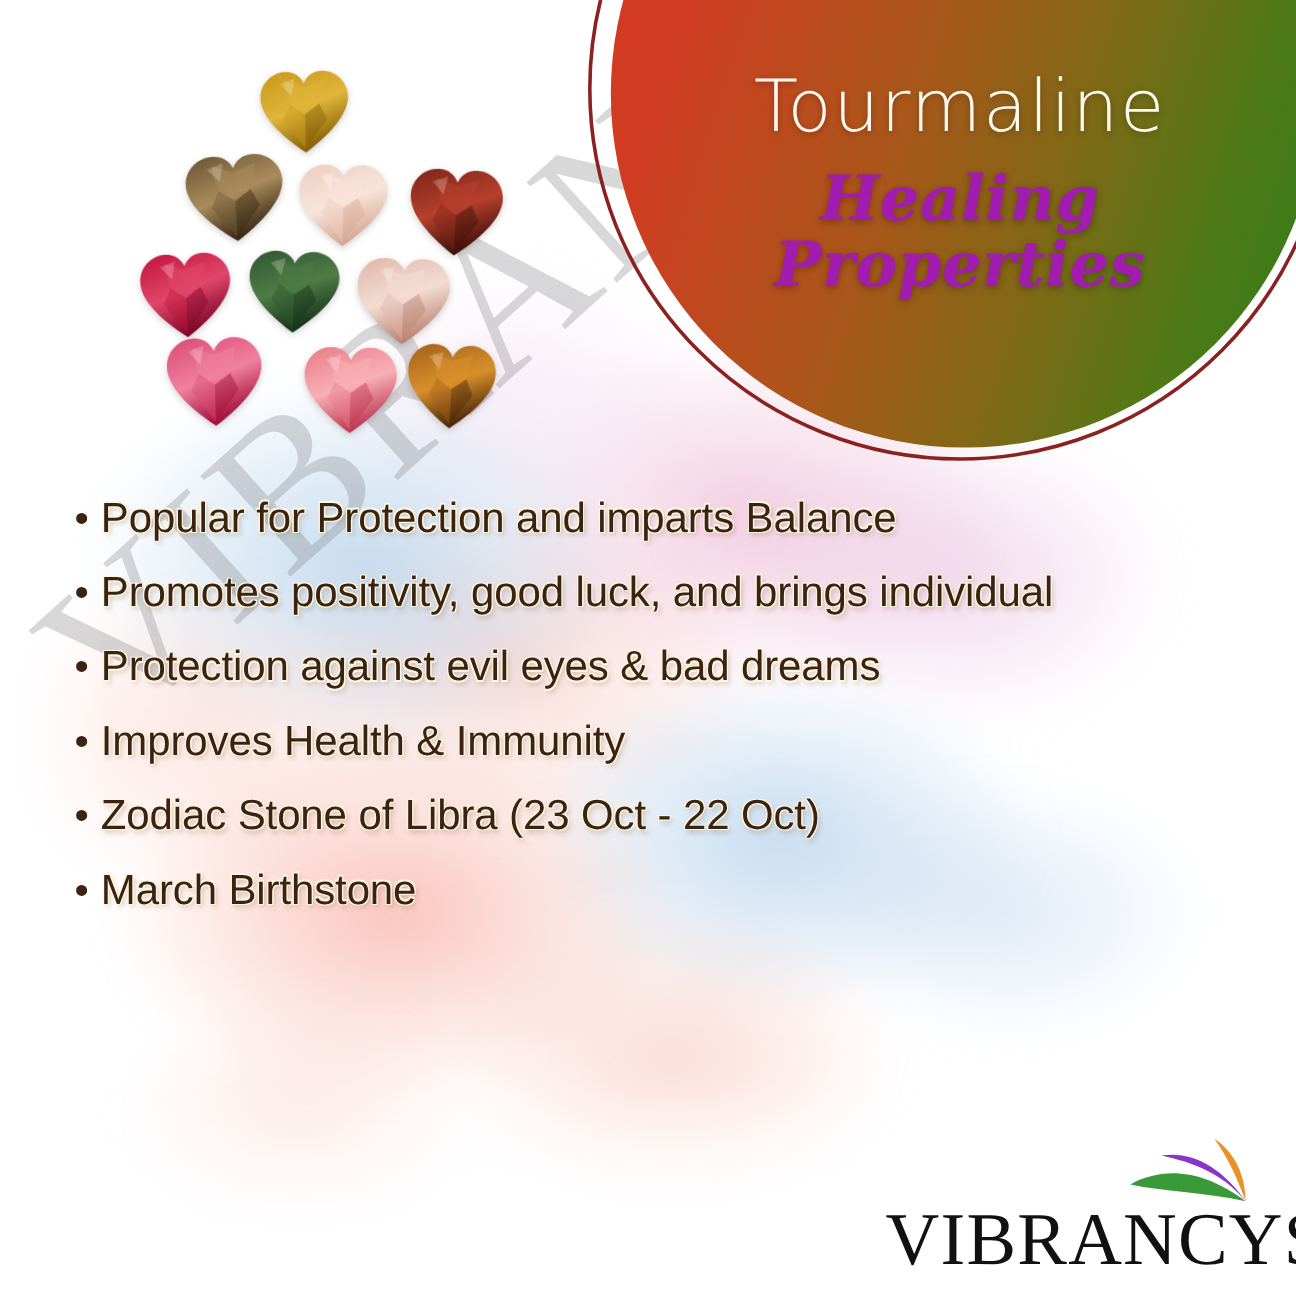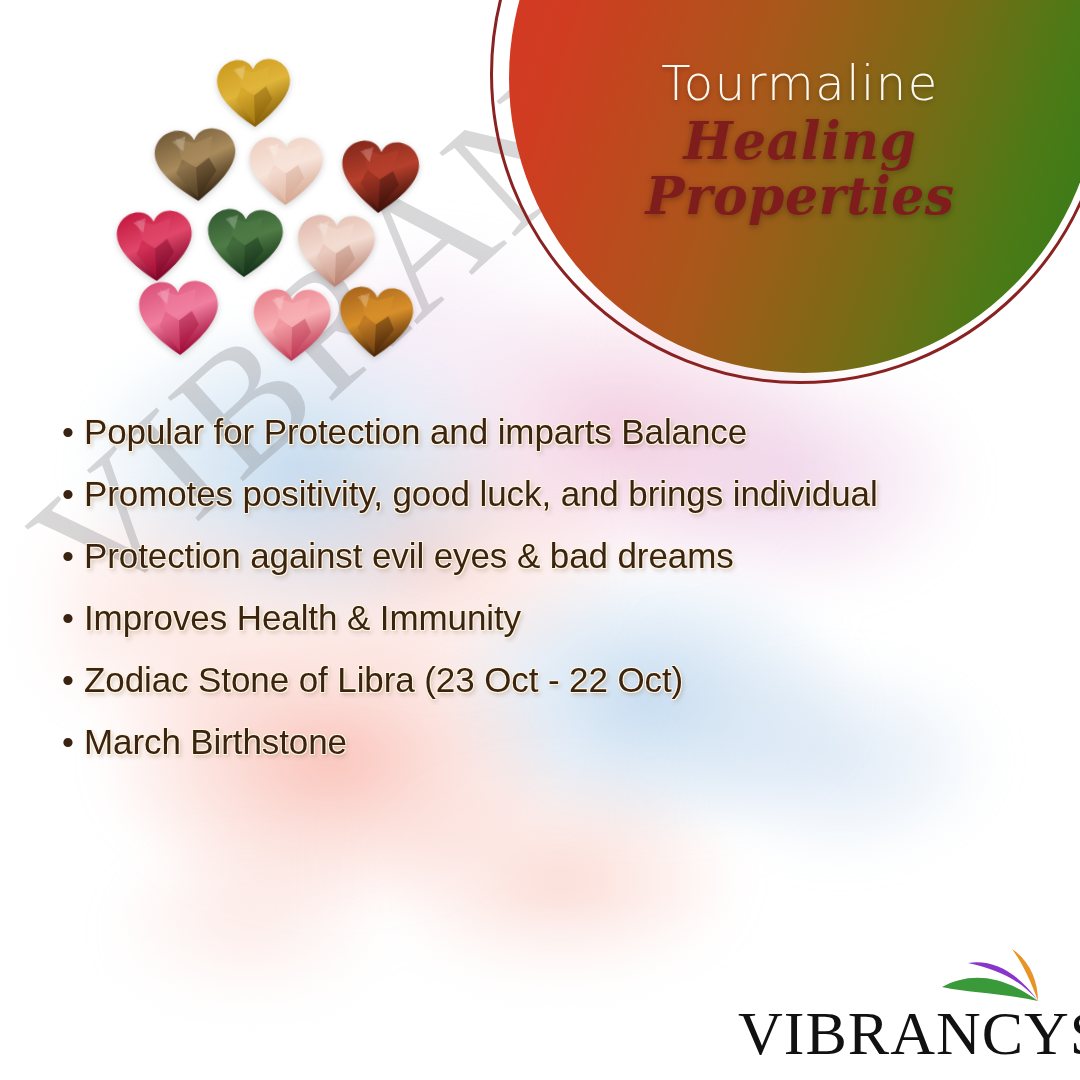--- a/index.html
+++ b/index.html
@@ -85,34 +85,34 @@
   .header-text{
     position:absolute;
     left:540px; top:58px;
     width:520px;
     text-align:center;
     pointer-events:none;
   }
   .title-main{
     font-family:"DejaVu Sans", sans-serif;
     font-weight:300;
-    font-size:48px;
+    font-size:60px;
     line-height:1.05;
     color:#fdf8ef;
     letter-spacing:1.5px;
     text-shadow:0 2px 5px rgba(0,0,0,.28);
   }
   .title-sub{
-    margin-top:6px;
+    margin-top:18px;
     font-family:"DejaVu Serif", serif;
     font-style:italic;
     font-weight:700;
     font-size:52px;
     line-height:1.05;
-    color:#7f1d1d;
+    color:#a21caf;
     letter-spacing:0.5px;
     text-shadow:0 2px 6px rgba(0,0,0,.30);
   }
 
   
   .gems{position:absolute;left:108px;top:58px;width:330px;height:310px;}
   .gem{
     position:absolute;
     width:74px;height:70px;
     filter:drop-shadow(0 2px 3px rgba(0,0,0,.18));

